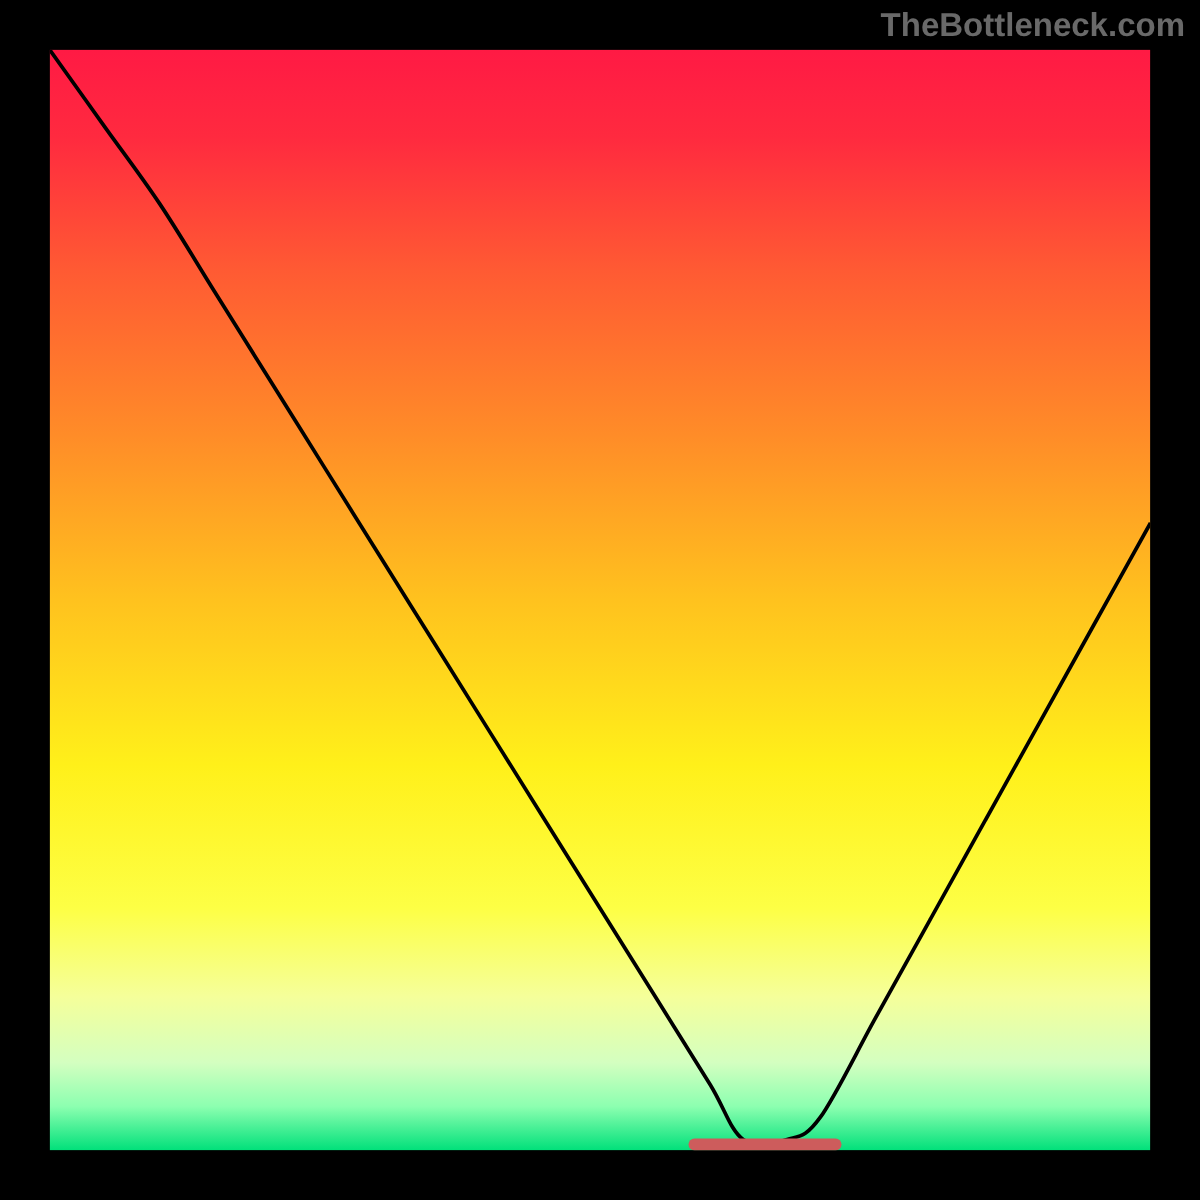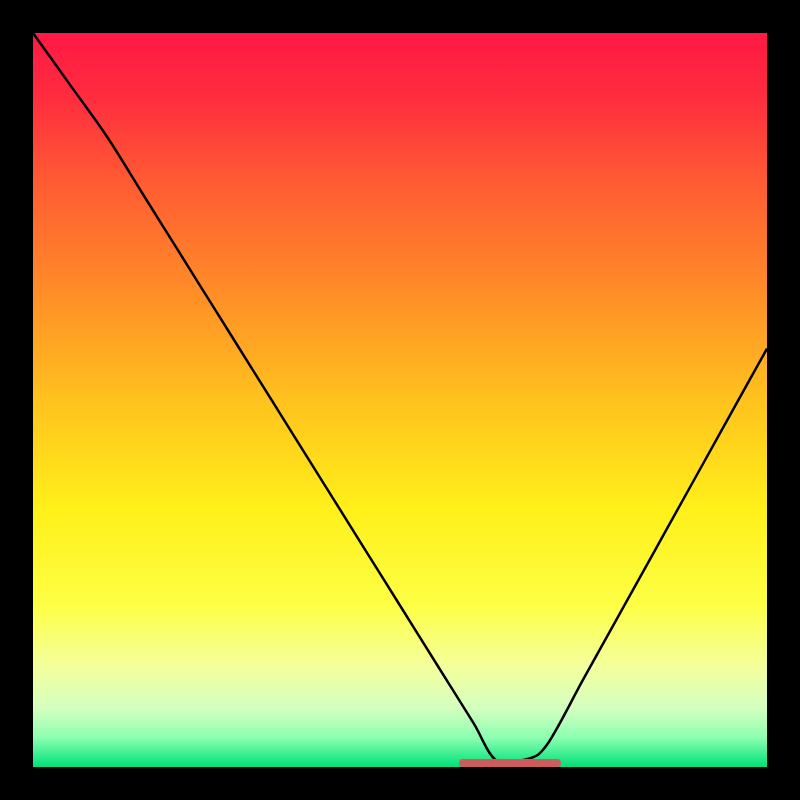--- a/index.html
+++ b/index.html
@@ -46,20 +46,21 @@
     position: absolute;
     height: 8px;
     background: #cd5c5c;
     border-radius: 4px;
   }
 </style>
 </head>
 <body>
 
 <div class="chart-container">
+  <div class="watermark">TheBottleneck.com</div>
   <div class="plot-area">
     <svg class="gradient-bg" viewBox="0 0 734 734" preserveAspectRatio="none">
       <defs>
         <linearGradient id="bg-grad" x1="0" y1="0" x2="0" y2="1">
             <stop offset="0%" stop-color="#ff1a44"></stop>
             <stop offset="8%" stop-color="#ff2a3f"></stop>
             <stop offset="20%" stop-color="#ff5a33"></stop>
             <stop offset="35%" stop-color="#ff8c28"></stop>
             <stop offset="50%" stop-color="#ffc21e"></stop>
             <stop offset="65%" stop-color="#fff01a"></stop>

